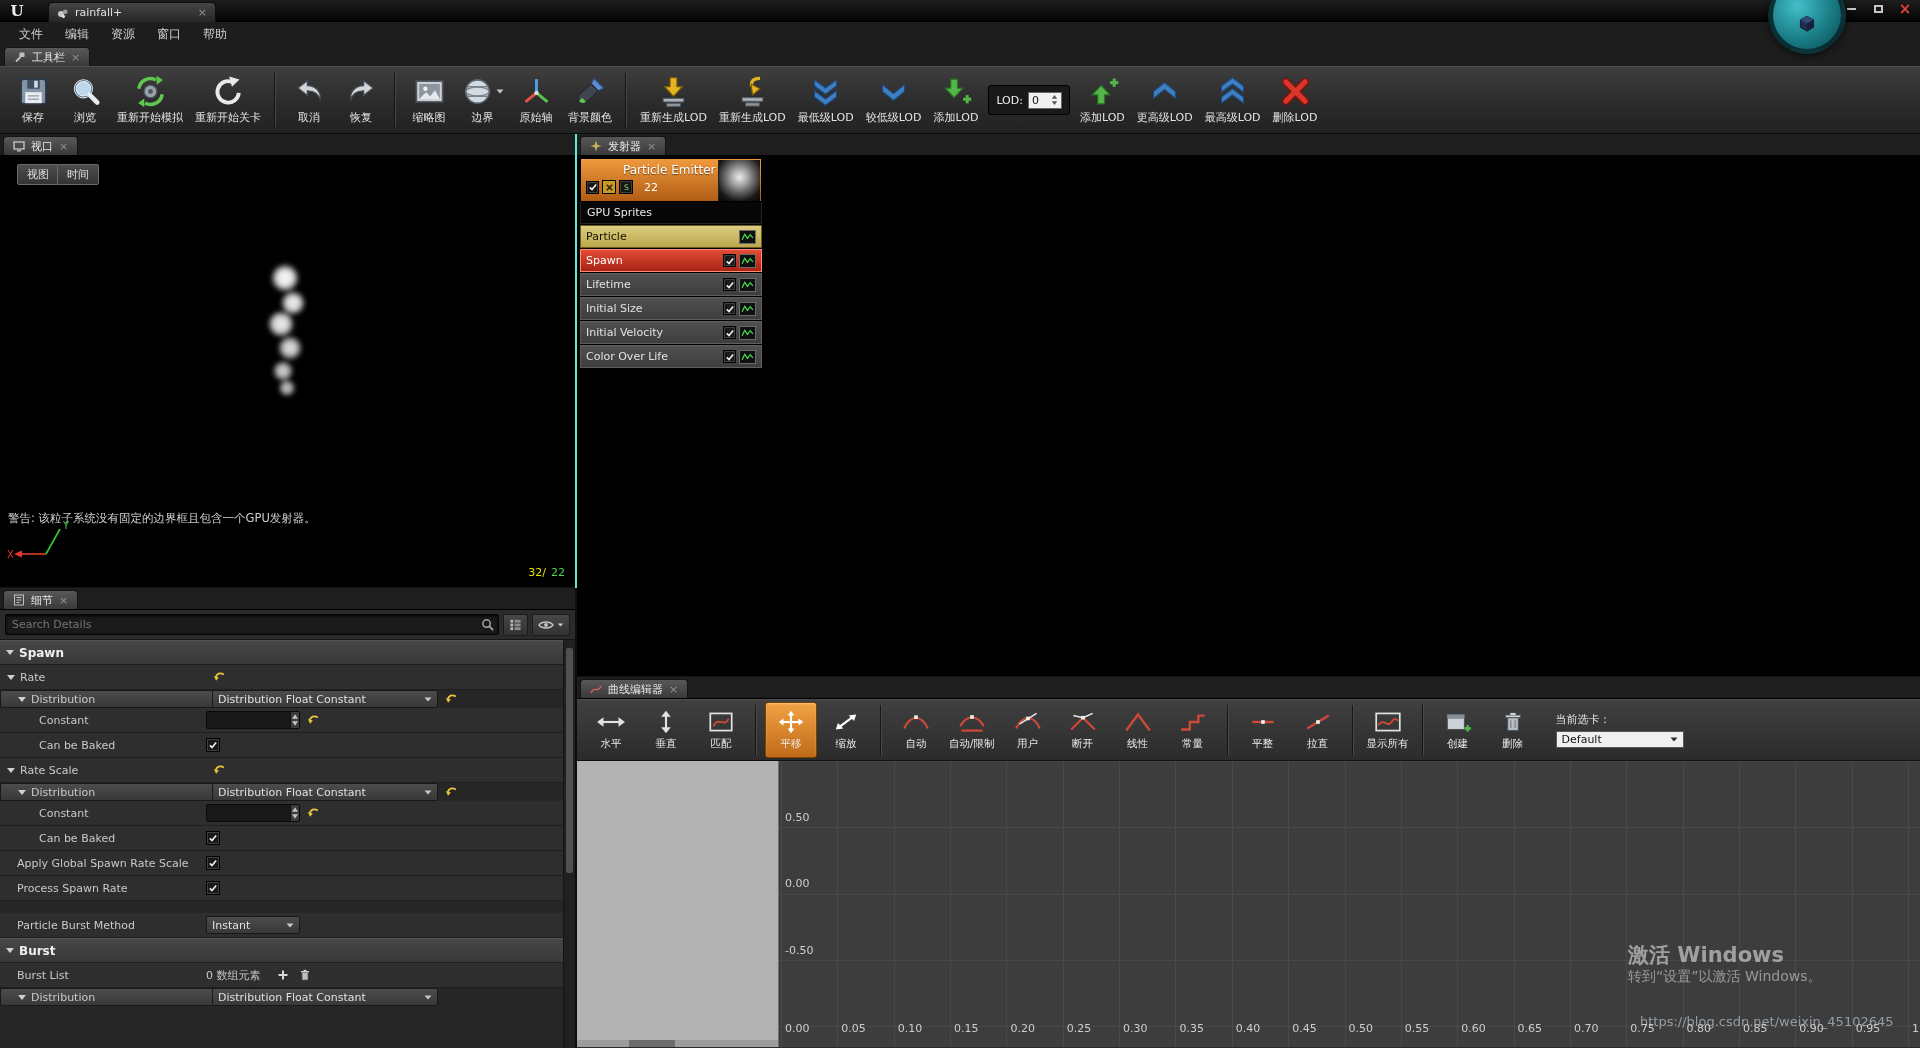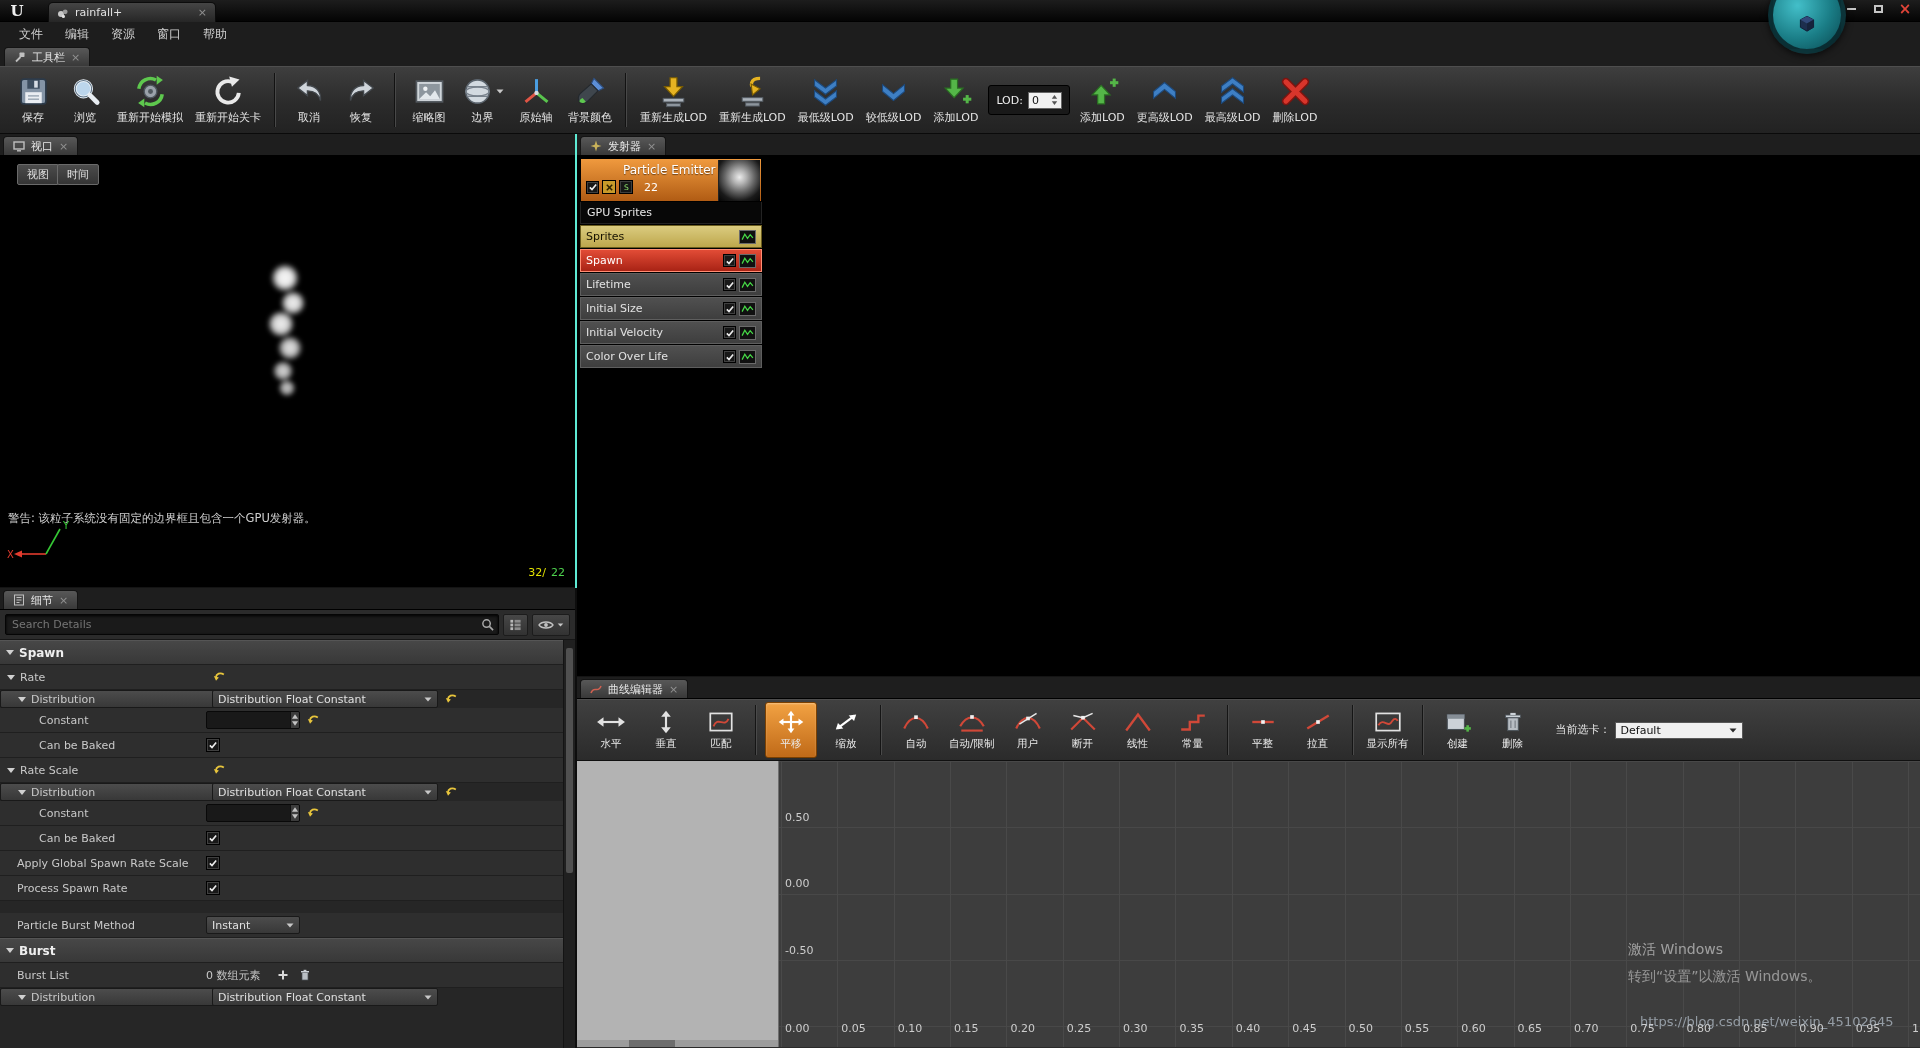--- a/index.html
+++ b/index.html
@@ -128,40 +128,40 @@
 .graphbox svg{width:13px;height:9px;}
 
 
 .curve-panel{position:absolute;top:677px;left:577px;width:1343px;height:371px;background:#2a2a2a;}
 .curve-toolbar{height:62px;background:linear-gradient(#404040,#2b2b2b);border-top:1px solid #4e4e4e;border-bottom:1px solid #101010;display:flex;align-items:center;padding:0 8px;gap:3px;}
 .cv-btn{min-width:52px;height:56px;display:flex;flex-direction:column;align-items:center;justify-content:center;gap:3px;padding:0 4px;border-radius:3px;}
 .cv-btn.active{background:linear-gradient(#f2a243,#c06a18);border:1px solid #7c4000;box-shadow:inset 0 1px 2px rgba(255,255,255,.35);}
 .cv-btn .icon{width:30px;height:24px;}
 .cv-btn .lbl{font-size:10.5px;color:#eaeaea;white-space:nowrap;}
 .cv-sep{width:2px;height:50px;background:#151515;border-right:1px solid #4a4a4a;margin:0 5px;}
-.current-tab{margin-left:14px;display:flex;flex-direction:row;gap:4px;}
+.current-tab{margin-left:14px;display:flex;flex-direction:column;gap:4px;}
 .ct-label{font-size:11px;color:#e6e6e6;}
 .tab-select{width:128px;height:17px;background:#f0f0f0;border:1px solid #585858;display:flex;align-items:center;padding:0 5px;}
 .tab-select .selval{flex:1;font-size:11px;color:#111;}
 .sel-caret{width:8px;height:5px;}
 .curve-content{display:flex;height:286px;}
 .curve-tracks{width:202px;flex:none;background:#b3b3b3;border-right:1px solid #6f6f6f;position:relative;}
 .tracks-scroll{position:absolute;left:0;right:0;bottom:0;height:7px;background:#9c9c9c;}
 .tracks-thumb{position:absolute;left:52px;width:46px;top:0;bottom:0;background:#6d6d6d;}
 .graph{flex:1;position:relative;background-color:#3d3d3d;overflow:hidden;
 background-image:
  repeating-linear-gradient(to right,#494949 0px,#494949 1px,transparent 1px,transparent 56.35px),
  repeating-linear-gradient(to bottom,#484848 0px,#484848 1px,transparent 1px,transparent 66.3px);
 background-position:2px 0,0 0;}
 .x-label{position:absolute;bottom:12px;font-size:11px;color:#cdcdcd;}
 .y-label{position:absolute;left:6px;font-size:11px;color:#cdcdcd;}
 
 
 .wm{position:absolute;z-index:60;}
-.wm1{left:1628px;top:941px;font-size:14px;color:rgba(240,240,240,.55);}
+.wm1{left:1628px;top:941px;font-size:21px;color:rgba(240,240,240,.55);font-weight:bold;}
 .wm2{left:1628px;top:968px;font-size:14px;color:rgba(240,240,240,.5);}
 .wm-url{left:1640px;top:1014px;font-size:13px;color:rgba(185,196,208,.7);}
 </style>
 </head>
 <body>
 
 <div id="app">
 
   <div class="titlebar">
     <div class="ue-logo">
@@ -826,21 +826,21 @@
                   </svg>
                 </span>
               </span>
             <span class="peak">22</span>
           </div>
           <div class="emitter-thumb"></div>
         </div>
         <div class="gpu-bar">GPU Sprites</div>
         <div class="module-list">
             <div class="module required">
-              <span class="mlab">Sprites</span>
+              <span class="mlab">Particle</span>
               <span class="micons">
                 <span class="graphbox">
                   <svg viewBox="0 0 14 10">
                     <path d="M1 8.5 L4 2.5 L7 7 L10 3 L13 6.5" fill="none" stroke="#46d846" stroke-width="1.4"></path>
                   </svg>
                 </span>
               </span>
             </div>
             <div class="module spawn">
               <span class="mlab">Spawn</span>

